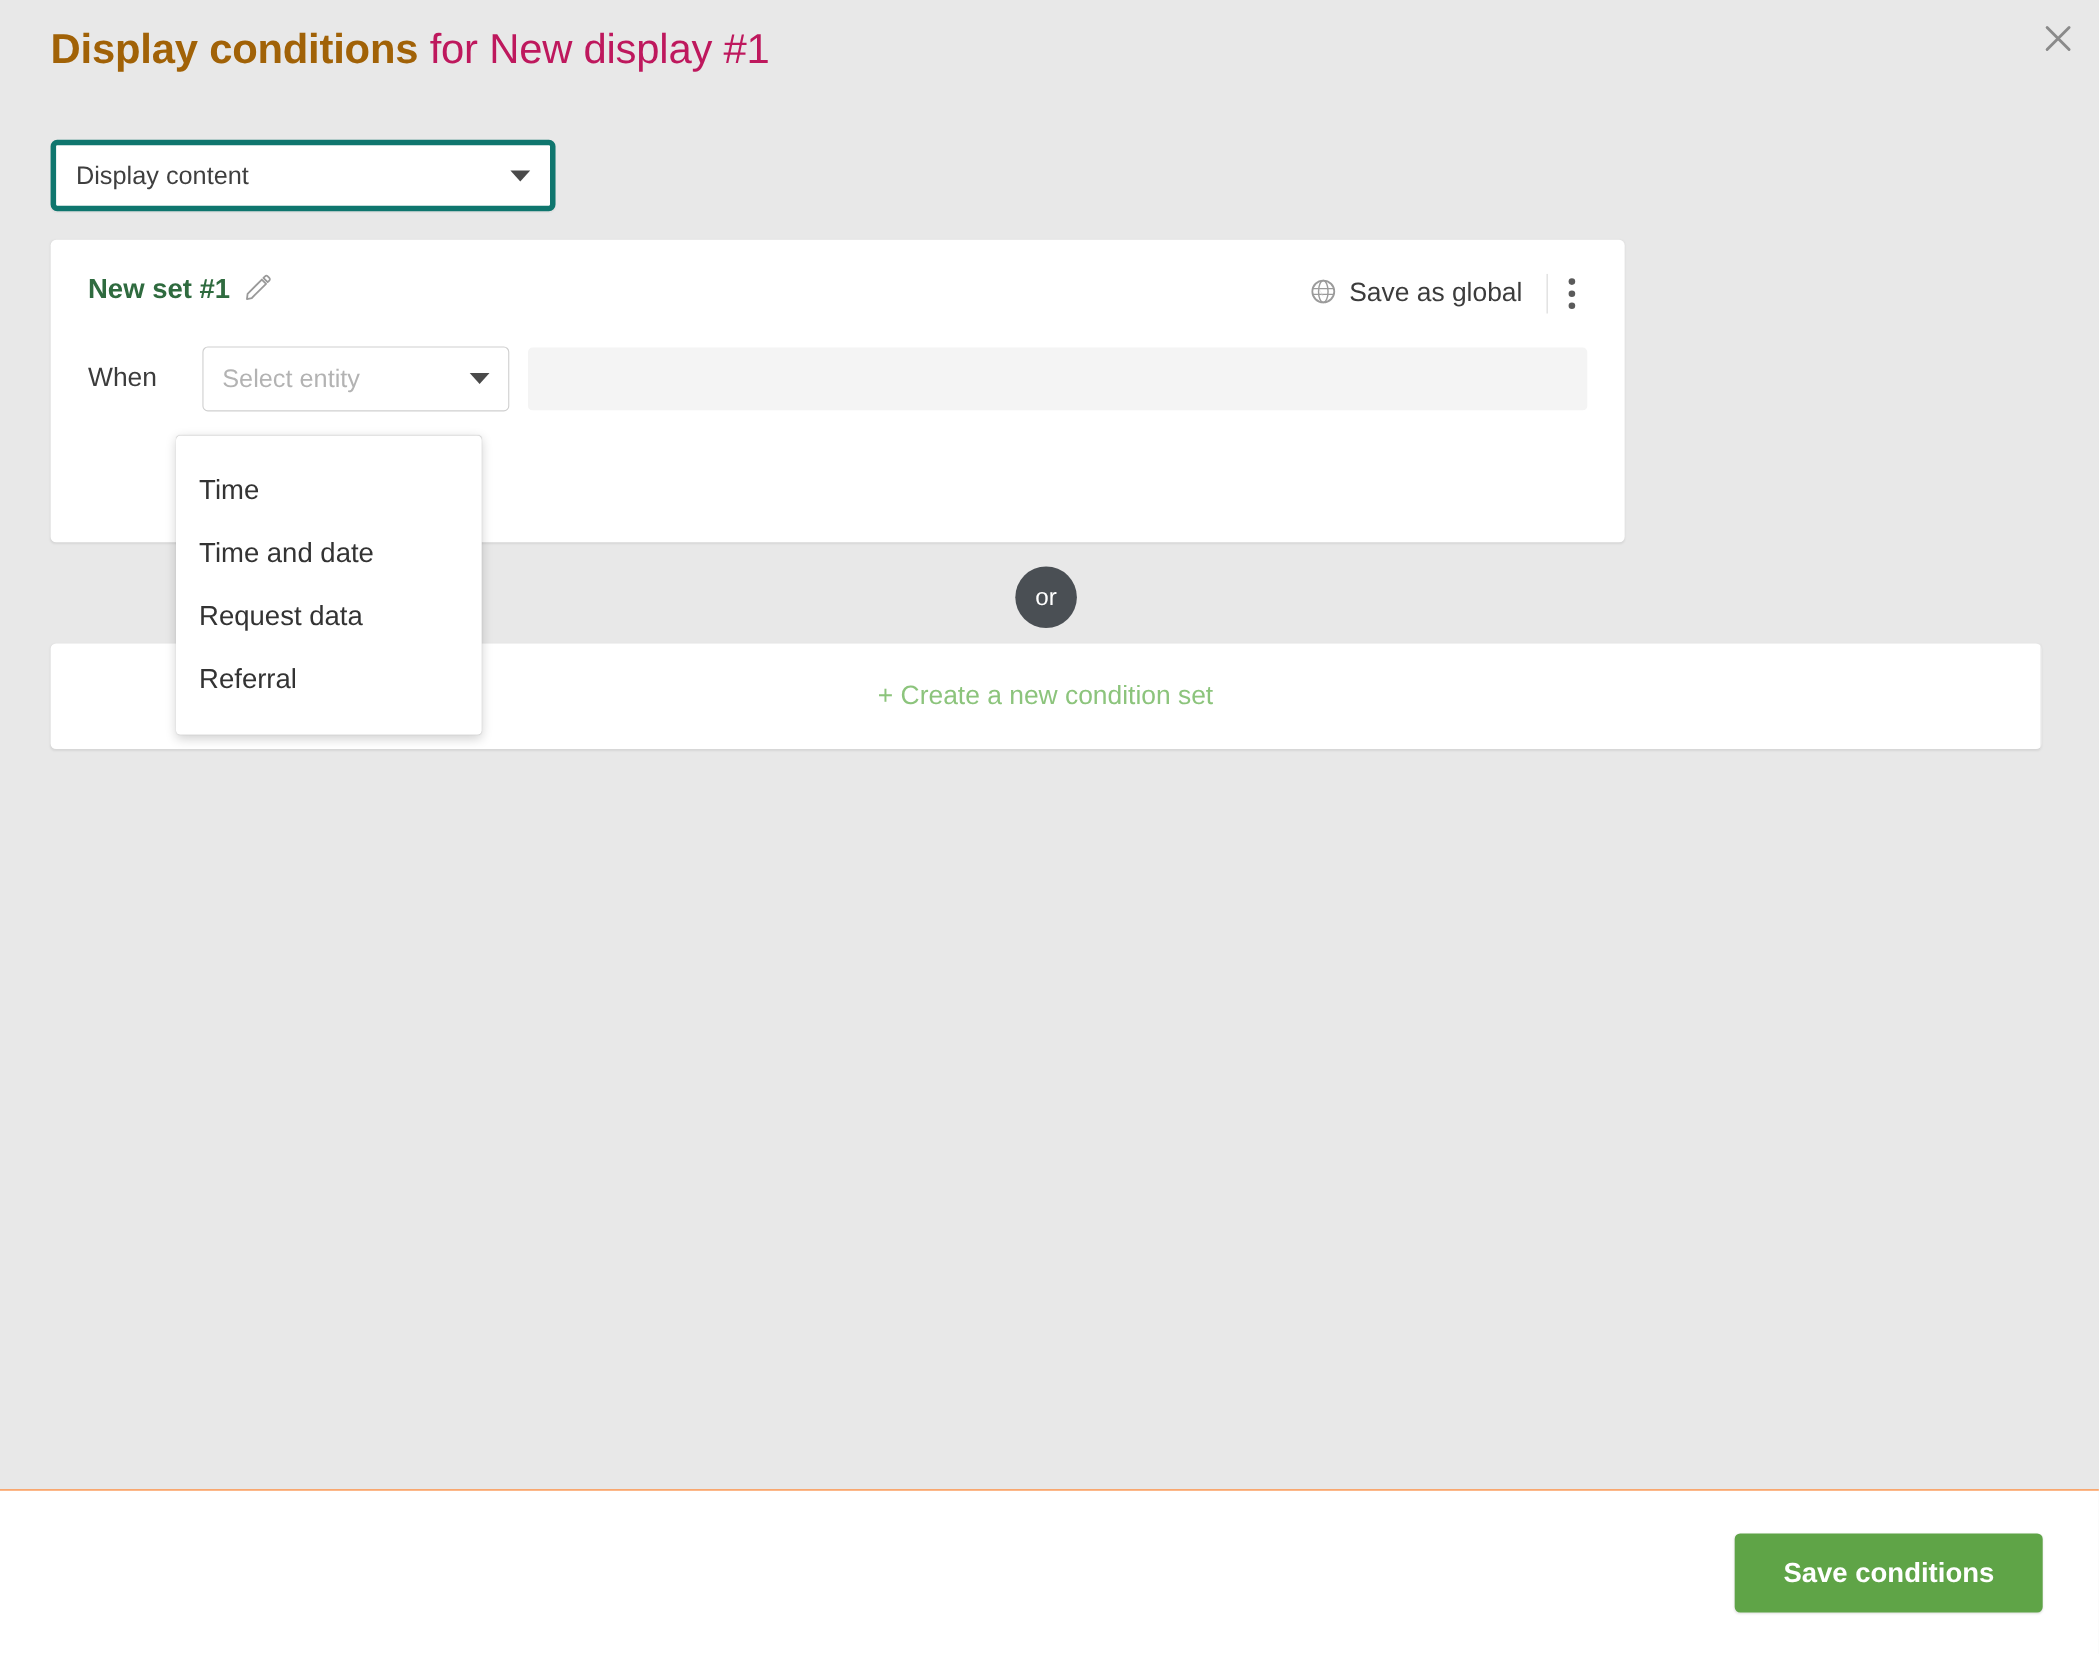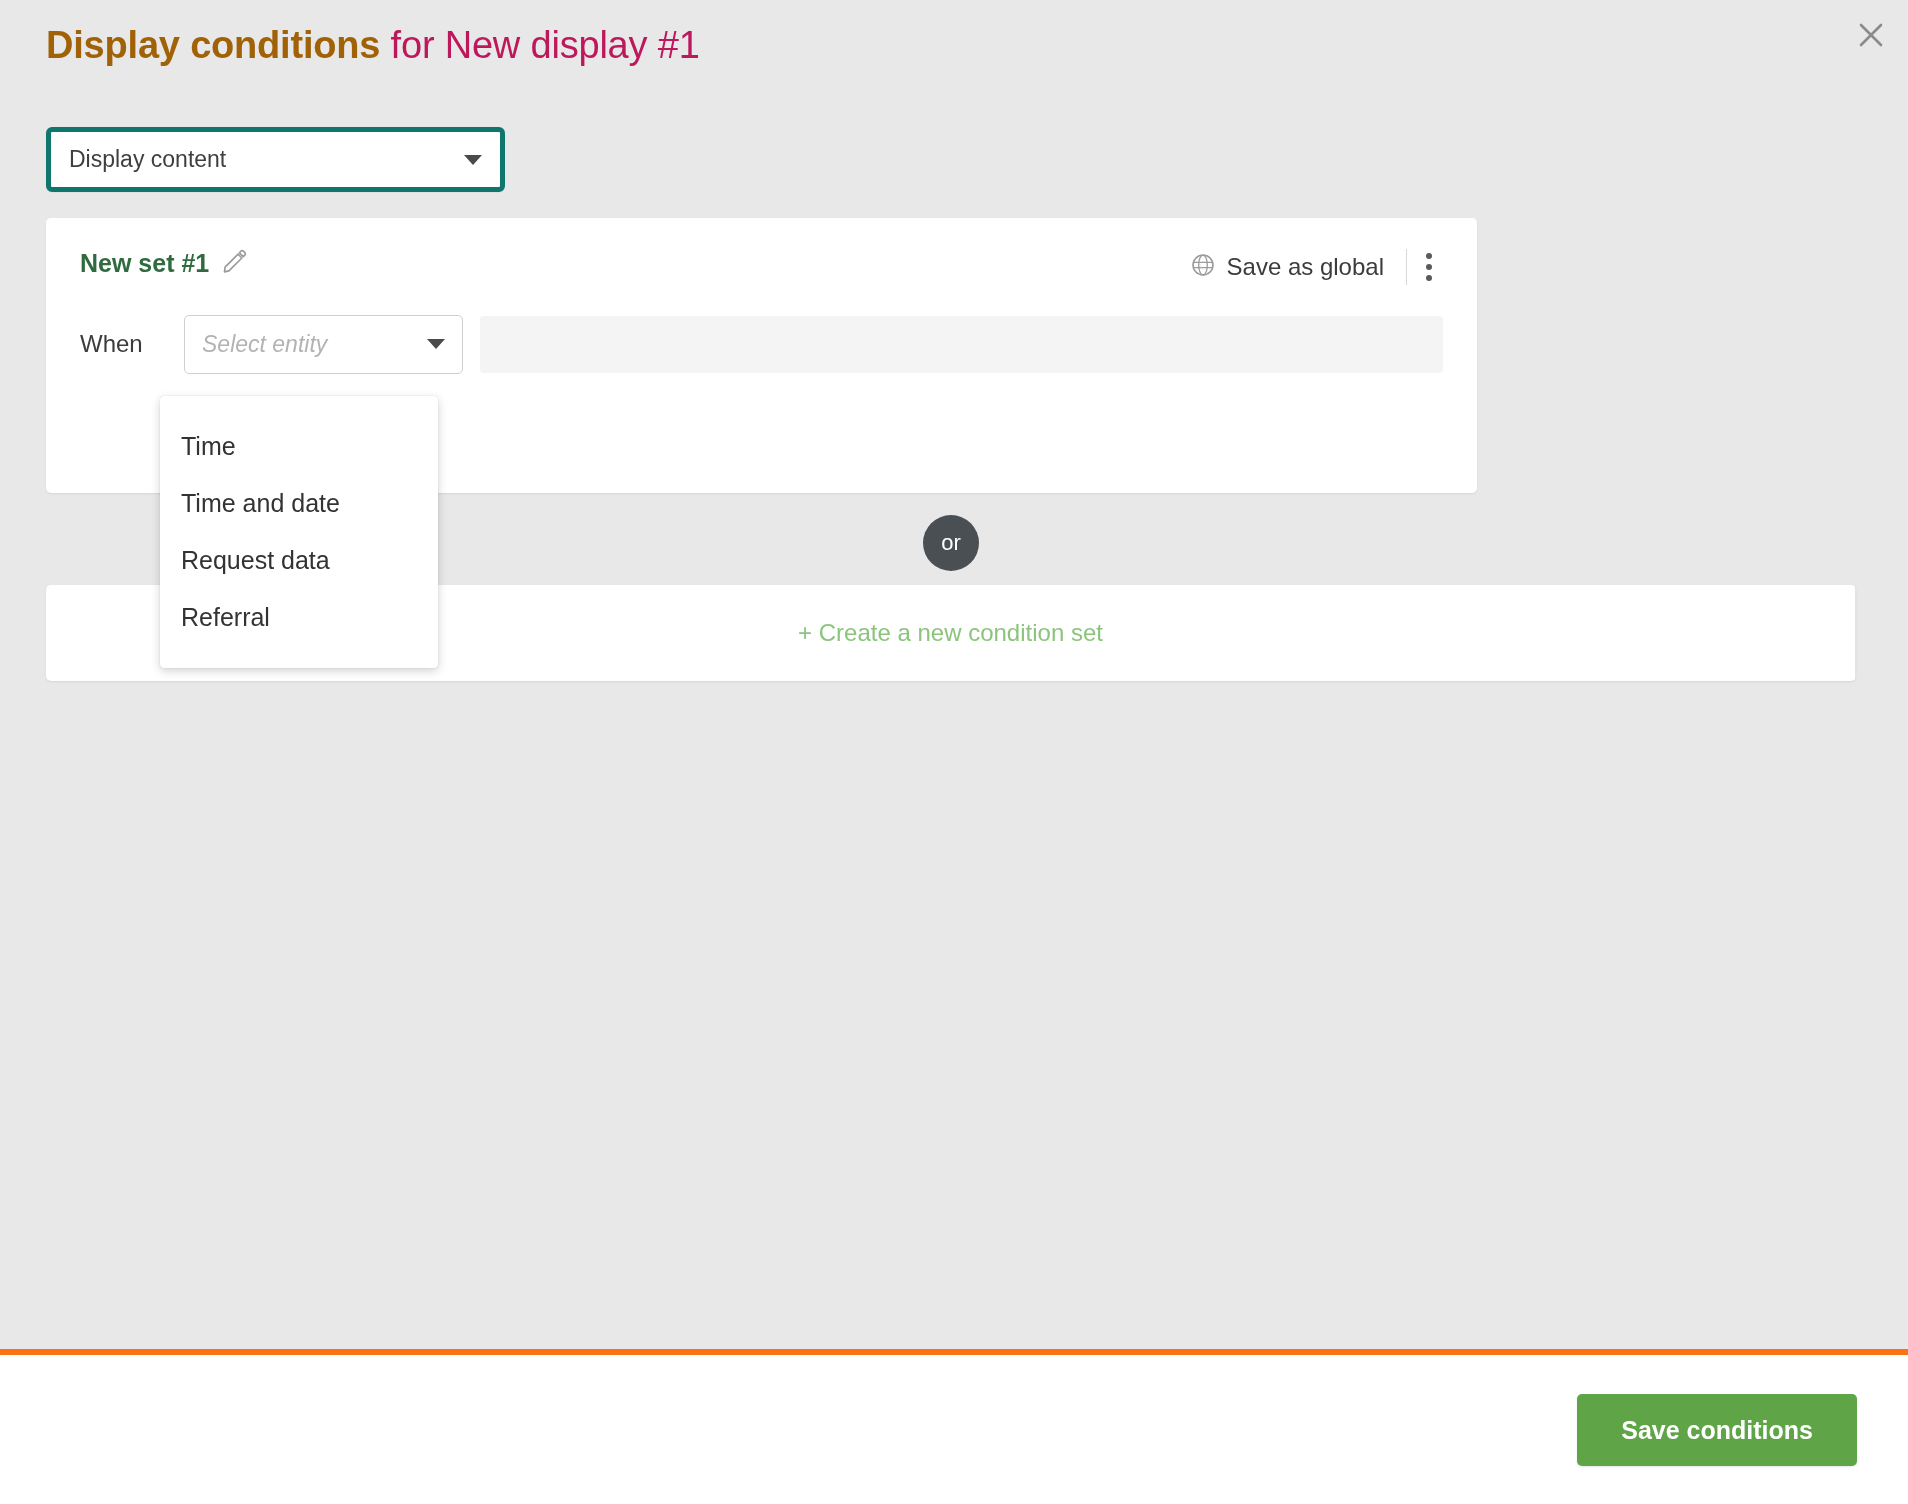--- a/index.html
+++ b/index.html
@@ -171,21 +171,20 @@
     background: #fff;
     border: 1px solid #cfcfcf;
     border-radius: 5px;
     box-sizing: border-box;
     display: flex;
     align-items: center;
     padding: 0 17px;
     cursor: pointer;
     position: relative;
     z-index: 30;
-    font-style: italic;
   }
   .entity-select .ph {
     flex: 1;
     font-size: 23px;
     color: #b3b3b3;
   }
   .value-field {
     margin-left: 17px;
     flex: 1;
     height: 57px;
@@ -276,21 +275,21 @@
   .search-icon { display: block; }
 
   
   .footer {
     position: absolute;
     left: 0;
     bottom: 0;
     width: 1908px;
     height: 149px;
     background: #ffffff;
-    border-top: 6px solid #f97316;
+    border-top: 1px solid #f97316;
   }
   .save-btn {
     position: absolute;
     right: 51px;
     top: 39px;
     height: 72px;
     padding: 0 44px;
     background: #5fa447;
     color: #ffffff;
     font-size: 25px;

